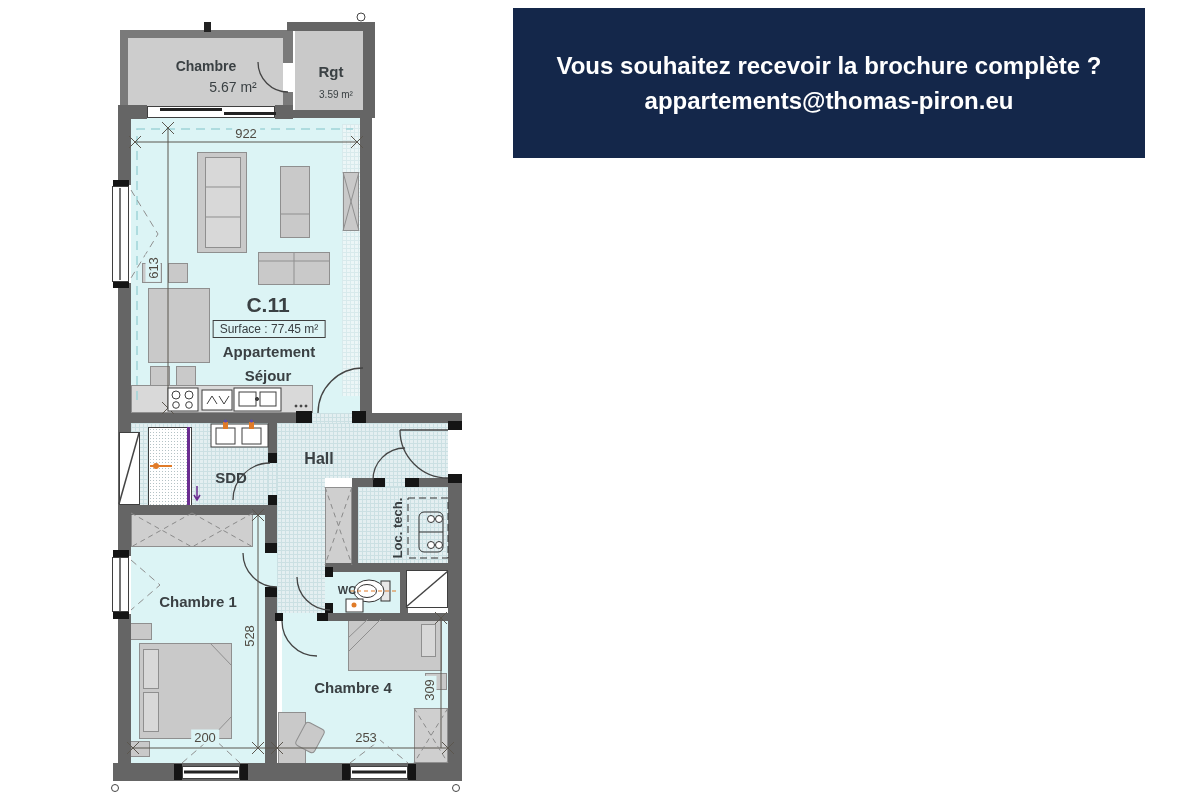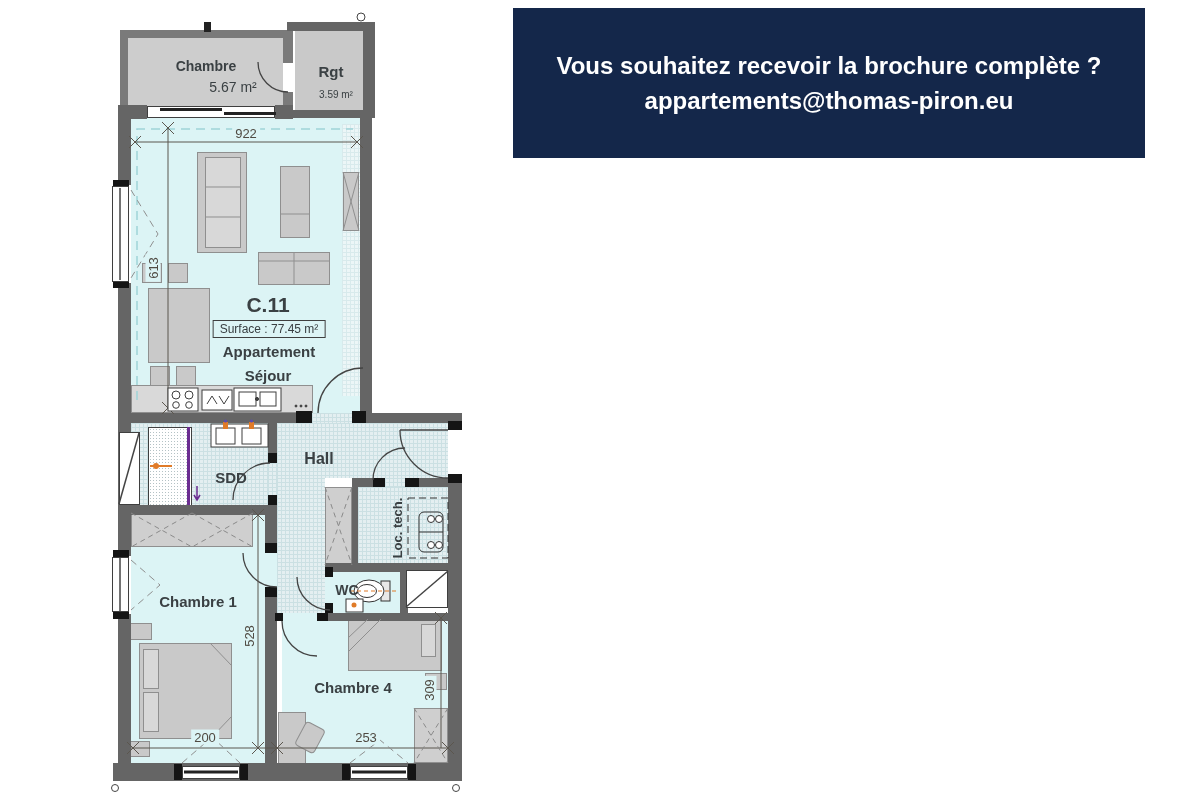--- a/index.html
+++ b/index.html
@@ -297,21 +297,21 @@
     <div class="lbl" style="left:210px;top:87px;font-size:14px;font-weight:400;padding-left:46px;">5.67 m²</div>
     <div class="lbl" style="left:331px;top:71px;font-size:15px;">Rgt</div>
     <div class="lbl" style="left:336px;top:94px;font-size:10px;font-weight:400;">3.59 m²</div>
     <div class="lbl" style="left:268px;top:305px;font-size:21px;">C.11</div>
     <div class="lbl surfbox" style="left:269px;top:329px;">Surface : 77.45 m²</div>
     <div class="lbl" style="left:269px;top:351px;font-size:15px;">Appartement</div>
     <div class="lbl" style="left:268px;top:375px;font-size:15px;">Séjour</div>
     <div class="lbl" style="left:231px;top:477px;font-size:15px;">SDD</div>
     <div class="lbl" style="left:319px;top:459px;font-size:16px;">Hall</div>
     <div class="lbl" style="left:397px;top:528px;font-size:13px;transform:translate(-50%,-50%) rotate(-90deg);">Loc. tech.</div>
-    <div class="lbl" style="left:347px;top:590px;font-size:14px;">WC</div>
+    <div class="lbl" style="left:347px;top:590px;font-size:11px;">WC</div>
     <div class="lbl" style="left:198px;top:601px;font-size:15px;">Chambre 1</div>
     <div class="lbl" style="left:353px;top:687px;font-size:15px;">Chambre 4</div>
     <div class="dim" style="left:246px;top:133px;">922</div>
     <div class="dim rot" style="left:153px;top:268px;">613</div>
     <div class="dim rot" style="left:249px;top:636px;">528</div>
     <div class="dim" style="left:205px;top:737px;">200</div>
     <div class="dim" style="left:366px;top:737px;">253</div>
     <div class="dim rot" style="left:429px;top:690px;">309</div>
   </div>
 </div>

